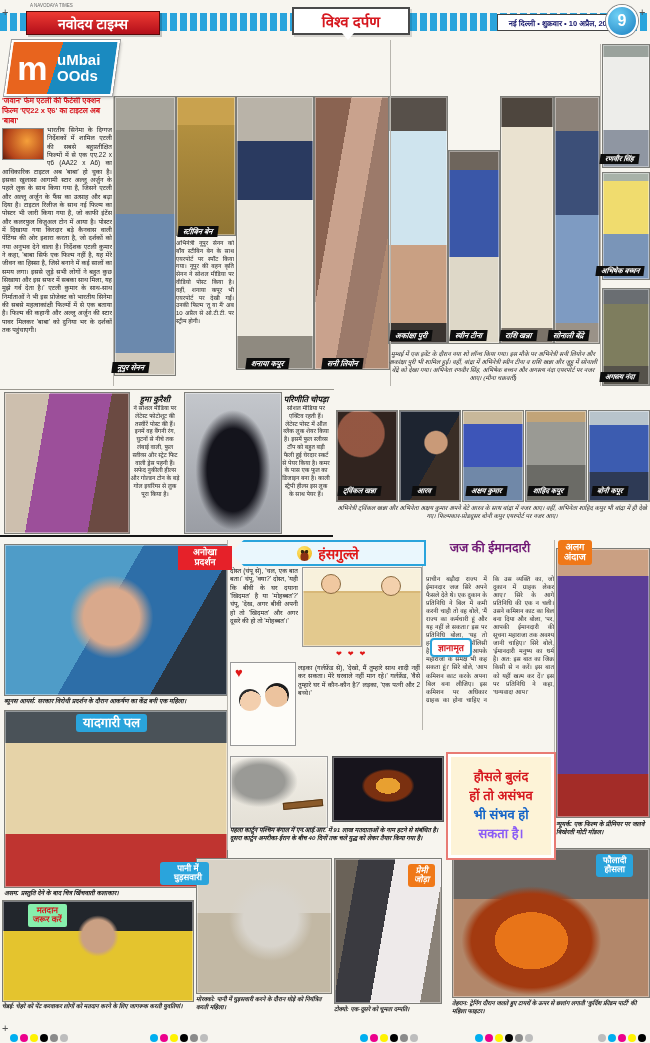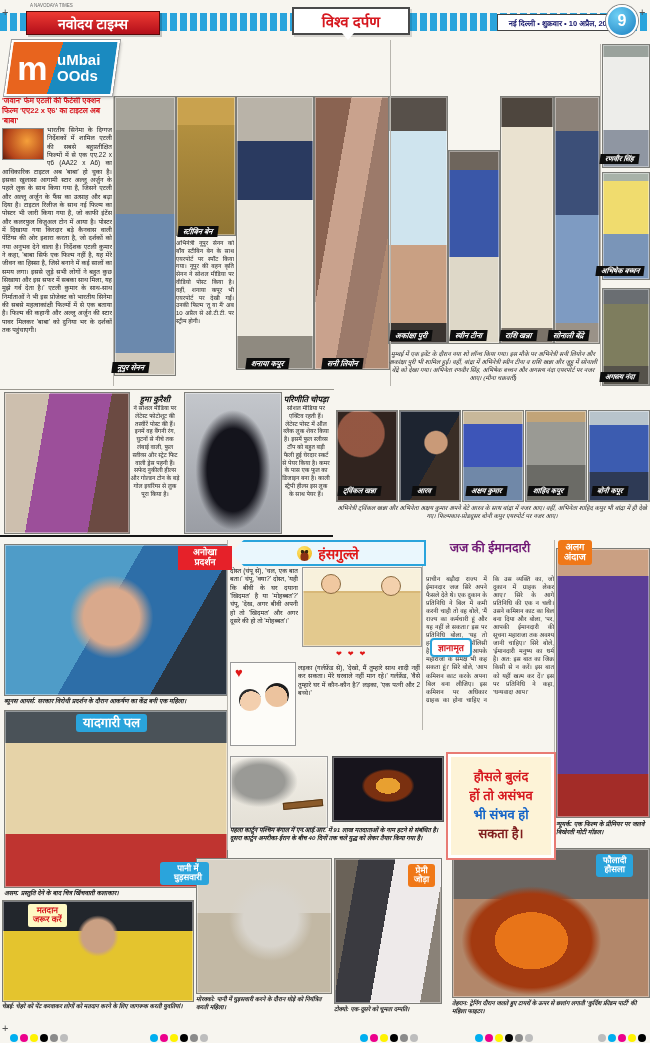--- a/index.html
+++ b/index.html
@@ -10,21 +10,21 @@
   .chip{position:absolute;background:#0d0d0d;color:#fff;font-size:7.5px;font-style:italic;font-weight:bold;
         padding:1px 5px;white-space:nowrap;transform:skewX(-7deg);z-index:6;line-height:1.2;}
   .cap{position:absolute;font-size:6.3px;font-style:italic;font-weight:bold;color:#222;line-height:1.3;z-index:4;}
   .body-txt{position:absolute;font-size:6.4px;line-height:1.3;text-align:justify;color:#1c1c1c;overflow:hidden;z-index:3;}
   .vr{position:absolute;width:1px;background:#b8b5ae;z-index:1;}
   .hr{position:absolute;height:1px;background:#9a978f;z-index:1;}
   .lbl{position:absolute;z-index:7;text-align:center;font-weight:bold;line-height:1.1;}
   .lbl-red{background:#e62129;color:#fff;font-size:9px;padding:2px 5px;}
   .lbl-cyan{background:#2aa4dc;color:#fff;font-size:13px;padding:2px 7px;border-radius:3px;}
   .lbl-orange{background:#f07818;color:#fff;font-size:9.5px;padding:2px 6px;border-radius:3px;}
-  .lbl-yellow{background:#fef9c3;color:#d6181f;font-size:8.5px;padding:2px 5px;border-radius:2px;}
+  .lbl-yellow{background:#86efac;color:#d6181f;font-size:8.5px;padding:2px 5px;border-radius:2px;}
   .hl-red{color:#d6181f;}
   .mast-stripes{position:absolute;left:0;top:13px;width:650px;height:18px;
      background:repeating-linear-gradient(90deg,#2aa4dc 0 7px,#f7f5ef 7px 10px);}
   .smiley{display:inline-block;width:15px;height:15px;border-radius:50%;vertical-align:middle;
      background:radial-gradient(circle at 36% 38%,#3a2a10 0 1.4px,transparent 2px),
                 radial-gradient(circle at 64% 38%,#3a2a10 0 1.4px,transparent 2px),
                 radial-gradient(ellipse at 50% 72%,#8a3014 0 3.5px,transparent 4.5px),
                 radial-gradient(circle at 35% 30%,#ffe56b,#f0b318);}
   .regdots span{display:inline-block;width:8px;height:8px;border-radius:50%;margin-right:2px;}
   .crop{position:absolute;color:#555;font-size:11px;z-index:9;}
@@ -213,21 +213,21 @@
       <span>उसने कमिशन काट का बिल बना दिया और बोला, 'पर, आपकी ईमानदारी की सूचना महाराजा तक अवश्य जानी चाहिए।' सिरे बोले, 'ईमानदारी मनुष्य का धर्म है। अत: इस बात का जिक्र किसी से न करें। इस बात को यहीं खत्म कर दें।' इस पर प्रतिनिधि ने कहा, 'धन्यवाद! आप।'</span>
     </div>
     <div style="position:absolute;left:4px;top:96px;background:#fff;border:2px solid #2aa4dc;border-radius:4px;color:#d6181f;font-weight:bold;font-size:9px;padding:1px 6px;">ज्ञानामृत</div>
   </div>
 
   <div class="abs" style="left:446px;top:752px;width:106px;height:104px;z-index:4;background:#fdf3d7;border:2px solid #e87b74;box-shadow:inset 0 0 0 3px #fff;
        display:flex;flex-direction:column;align-items:center;justify-content:center;font-weight:bold;font-size:13px;line-height:1.45;">
     <span style="color:#d6181f;">हौसले बुलंद</span>
     <span style="color:#d6181f;">हों तो असंभव</span>
     <span style="color:#1464c8;">भी संभव हो</span>
-    <span style="color:#7f1d1d;">सकता है।</span>
+    <span style="color:#8b5cf6;">सकता है।</span>
   </div>
 
   <div class="vr" style="left:554px;top:540px;height:300px;"></div>
   <div class="photo" style="left:556px;top:548px;width:92px;height:268px;
        background:linear-gradient(180deg,#caa083 0 10%,#5c3e96 10% 84%,#a32c28 84%);"></div>
   <div class="lbl lbl-orange" style="left:558px;top:540px;z-index:8;">
     <span>अलग</span><br>
     <span>अंदाज</span>
   </div>
   <div class="cap" style="left:556px;top:820px;width:92px;">न्यूयर्क: एक फिल्म के प्रीमियर पर जलवे बिखेरती मोटी मॉडल।</div>
@@ -243,21 +243,21 @@
   <div class="photo" style="left:196px;top:858px;width:134px;height:134px;
        background:radial-gradient(ellipse at 55% 45%,#d8d4cc 0 26%,transparent 40%),linear-gradient(180deg,#d8d2c6 0 40%,#c2b8a4 40%);"></div>
   <div class="lbl lbl-cyan" style="left:160px;top:862px;font-size:8.5px;padding-left:14px;">
     <span>पानी में</span><br>
     <span>घुड़सवारी</span>
   </div>
   <div class="cap" style="left:196px;top:996px;width:134px;font-size:6px;">मोरक्को: पानी में घुड़सवारी करने के दौरान घोड़े को नियंत्रित करती महिला।</div>
 
   <div class="photo" style="left:334px;top:858px;width:106px;height:144px;
        background:linear-gradient(100deg,#6a6258 0 18%,#3a3a40 18% 46%,#eeeaea 46% 84%,#8a8278 84%);"></div>
-  <div class="lbl lbl-orange" style="left:408px;top:864px;font-size:8.5px;">
+  <div class="lbl lbl-orange" style="left:408px;top:864px;font-size:8.5px;font-style:italic;">
     <span>प्रेमी</span><br>
     <span>जोड़ा</span>
   </div>
   <div class="cap" style="left:334px;top:1006px;width:106px;font-size:6px;">टोक्यो: एक-दूसरे को चूमता दम्पति।</div>
 
   <div class="photo" style="left:452px;top:848px;width:196px;height:148px;
        background:radial-gradient(ellipse at 40% 62%,#e87418 0 22%,#a33a10 22% 36%,transparent 42%),linear-gradient(180deg,#6a6662 0 34%,#b2876a 34%);"></div>
   <div class="lbl lbl-cyan" style="left:596px;top:854px;font-size:8.5px;">
     <span>फौलादी</span><br>
     <span>हौसला</span>

